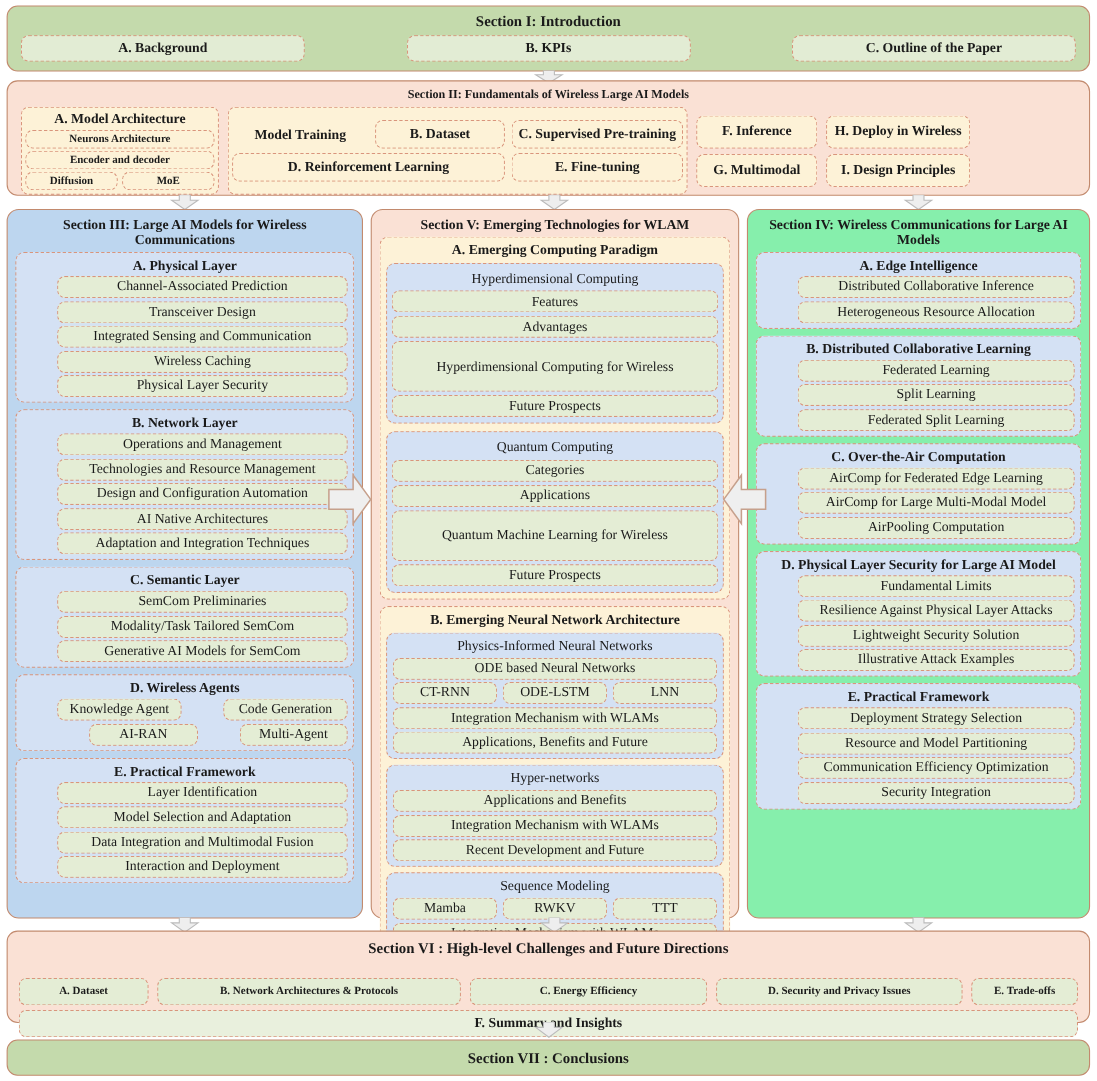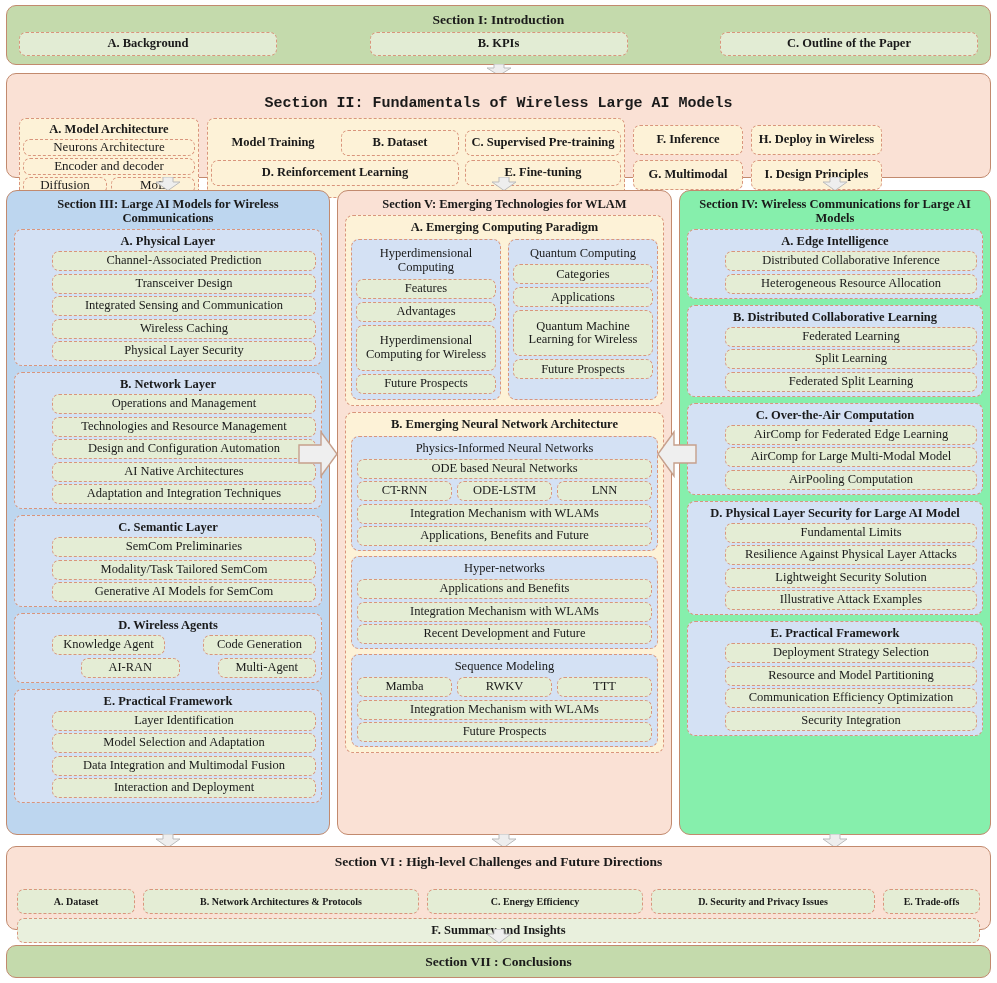--- a/index.html
+++ b/index.html
@@ -42,27 +42,27 @@
   #sec1 .row .dash{height:24px;font-size:12.5px;font-weight:bold;background:#e2ecd4;}
   #sec1 .row .dash:nth-child(1){width:258px;}
   #sec1 .row .dash:nth-child(2){width:258px;}
   #sec1 .row .dash:nth-child(3){width:258px;}
 
   
   #sec2{
     position:absolute;left:6px;top:73px;width:985px;height:105px;
     background:#fae1d5;border:1.5px solid #c28a6e;border-radius:10px;
   }
-  #sec2 .sec-title{font-size:15px;padding-top:22px;font-family:Liberation Mono, monospace;}
+  #sec2 .sec-title{font-size:11px;padding-top:6px;}
   #sec2 .cols{display:flex;gap:8px;padding:5px 12px 0 12px;align-items:stretch;}
   .s2box{box-sizing:border-box;border:1.3px dashed #d9957c;border-radius:7px;background:#fdf2d7;padding:3px;}
 
   #s2a{width:180px;}
   #s2a .hd{font-size:12.5px;font-weight:bold;text-align:center;margin-bottom:2px;}
-  #s2a .dash{height:17px;font-size:13px;margin-bottom:2px;}
+  #s2a .dash{height:17px;font-size:10px;margin-bottom:2px;font-weight:bold;}
   #s2a .pair{display:flex;gap:4px;}
   #s2a .pair .dash{flex:1;margin-bottom:0;}
 
   #s2mid{width:418px;display:flex;flex-direction:column;justify-content:center;}
   #s2mid .r{display:flex;gap:6px;margin-bottom:4px;align-items:stretch;}
   #s2mid .r:last-child{margin-bottom:0;}
   #s2mid .lbl{display:flex;align-items:center;justify-content:center;font-size:12.5px;font-weight:bold;width:124px;}
   #s2mid .dash{font-size:12.5px;font-weight:bold;height:26px;}
 
   #s2fg{width:110px;display:flex;flex-direction:column;justify-content:center;gap:5px;}
@@ -86,21 +86,21 @@
   .grp .pair{display:flex;gap:6px;margin-bottom:2.5px;}
   .grp .pair:last-child{margin-bottom:0;padding-left:29px;}
   .grp .pair .dash{flex:1;margin-bottom:0;}
 
   
   #col5 .ygrp{
     box-sizing:border-box;border:1.3px dashed #d9957c;border-radius:8px;
     background:#fdf2d7;margin:0 7px 6px 7px;padding:3px 5px 5px 5px;
   }
   #col5 .ygrp > .hd{font-size:12.5px;font-weight:bold;text-align:center;padding:1px 0 4px 0;}
-  #col5 .twocol{display:flex;gap:7px;}
+  #col5 .twocol{display:flex;gap:7px;flex-direction:column;}
   #col5 .twocol > .sub{
     flex:1;box-sizing:border-box;border:1.3px dashed #d9957c;border-radius:8px;
     background:#d4e1f4;padding:4px 4px 5px 4px;
   }
   #col5 .sub .subhd{font-size:12.5px;text-align:center;line-height:1.15;padding:2px 0 4px 0;}
   #col5 .sub .dash{height:20px;font-size:12.5px;margin-bottom:3px;background:#e4edd5;}
   #col5 .sub .dash.tall{height:46px;}
   #col5 .sub .dash:last-child{margin-bottom:0;}
   #col5 .bgrp .sub2{
     box-sizing:border-box;border:1.3px dashed #d9957c;border-radius:8px;

